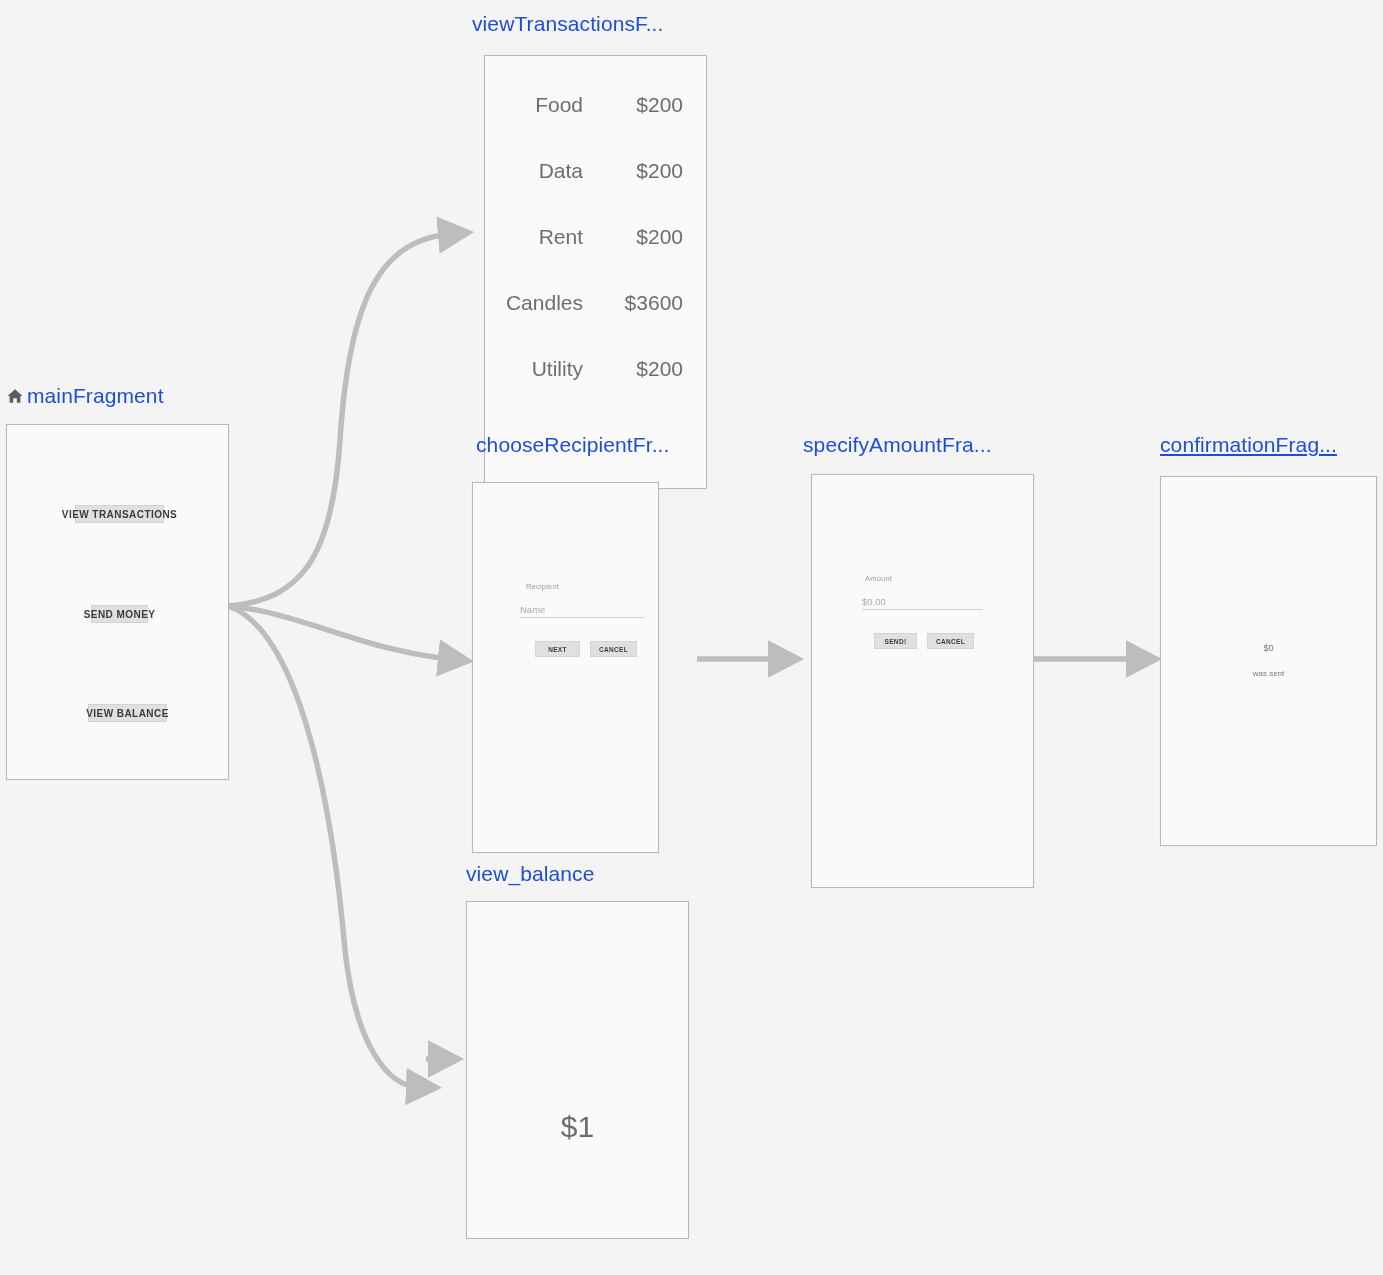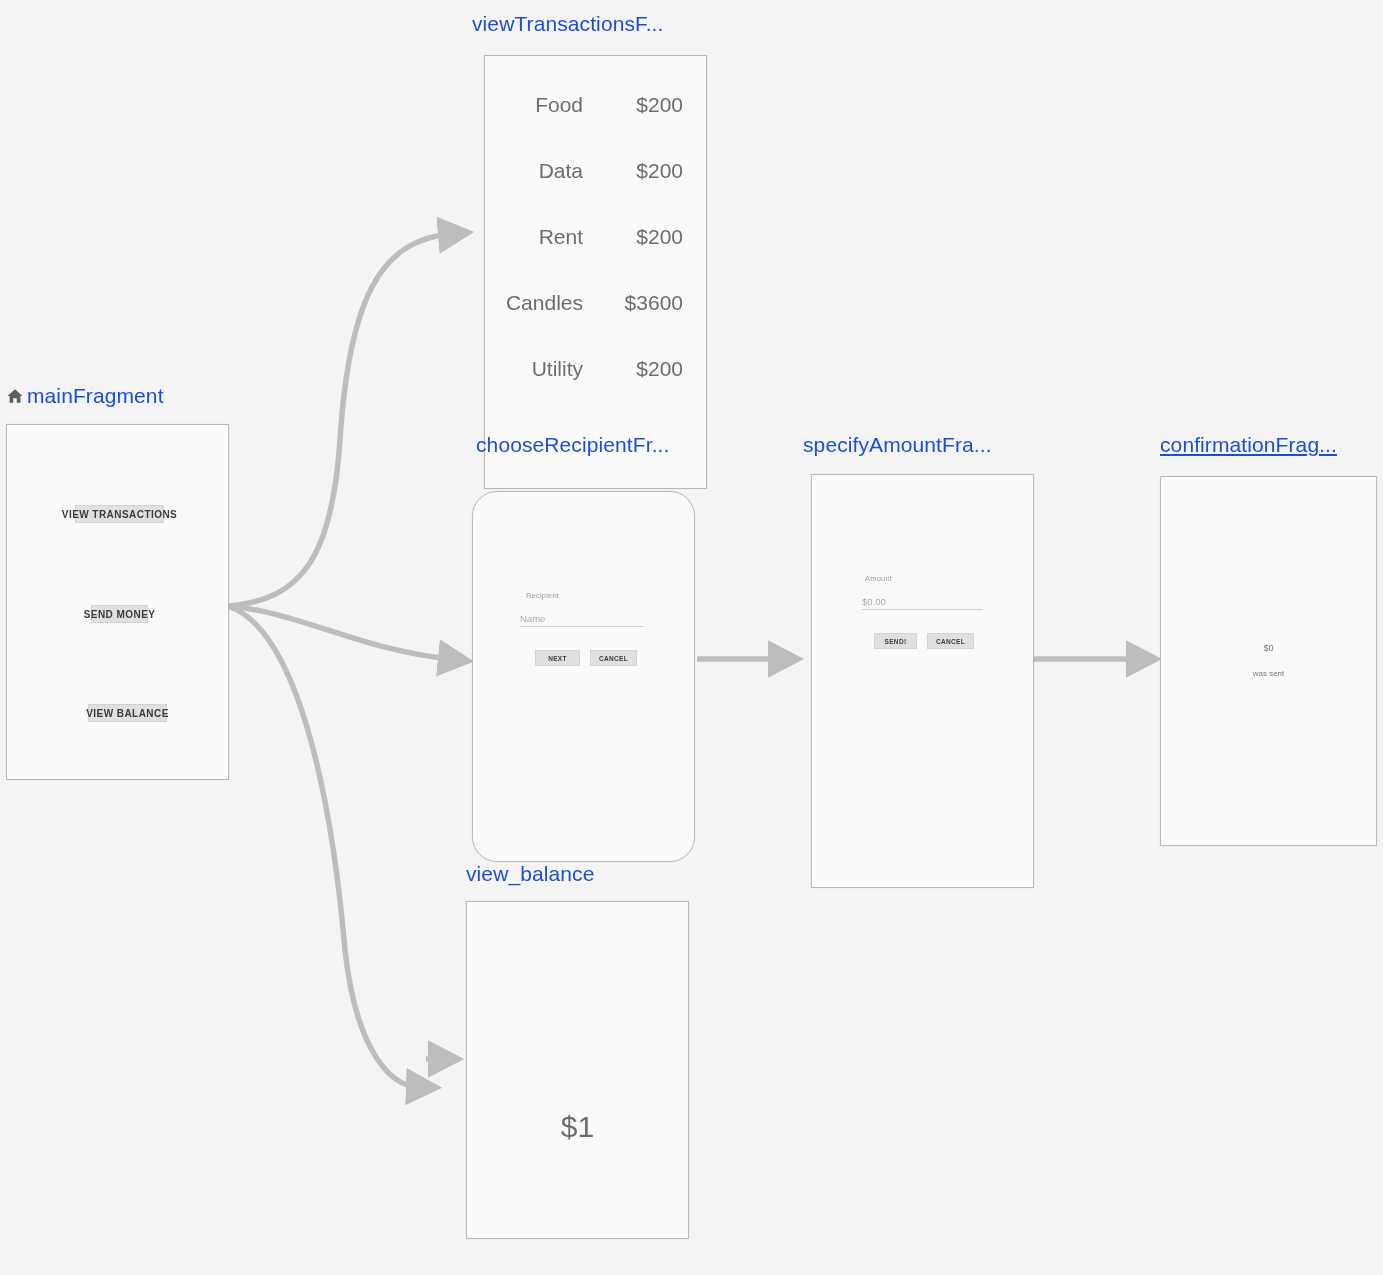--- a/index.html
+++ b/index.html
@@ -150,21 +150,21 @@
           <span>VIEW BALANCE</span>
         </div>
       </div>
     </div>
   </div>
 
   <div class="node" style="left:472px;top:434px;">
     <div class="node-label" style="left:4px;top:0;">
       <span>chooseRecipientFr...</span>
     </div>
-    <div class="frame" style="left:0px;top:57px;width:223px;height:371px;border-radius:25px;">
+    <div class="frame" style="left:0px;top:48px;width:187px;height:371px;">
       <div class="prev">
         <div class="flabel" style="left:53px;top:99px;">Recipient</div>
         <div class="finput" style="left:47px;top:121px;width:124px;">Name</div>
         <div class="fbtn" style="left:62px;top:158px;width:45px;height:16px;">
           <span>NEXT</span>
         </div>
         <div class="fbtn" style="left:117px;top:158px;width:47px;height:16px;">
           <span>CANCEL</span>
         </div>
       </div>

